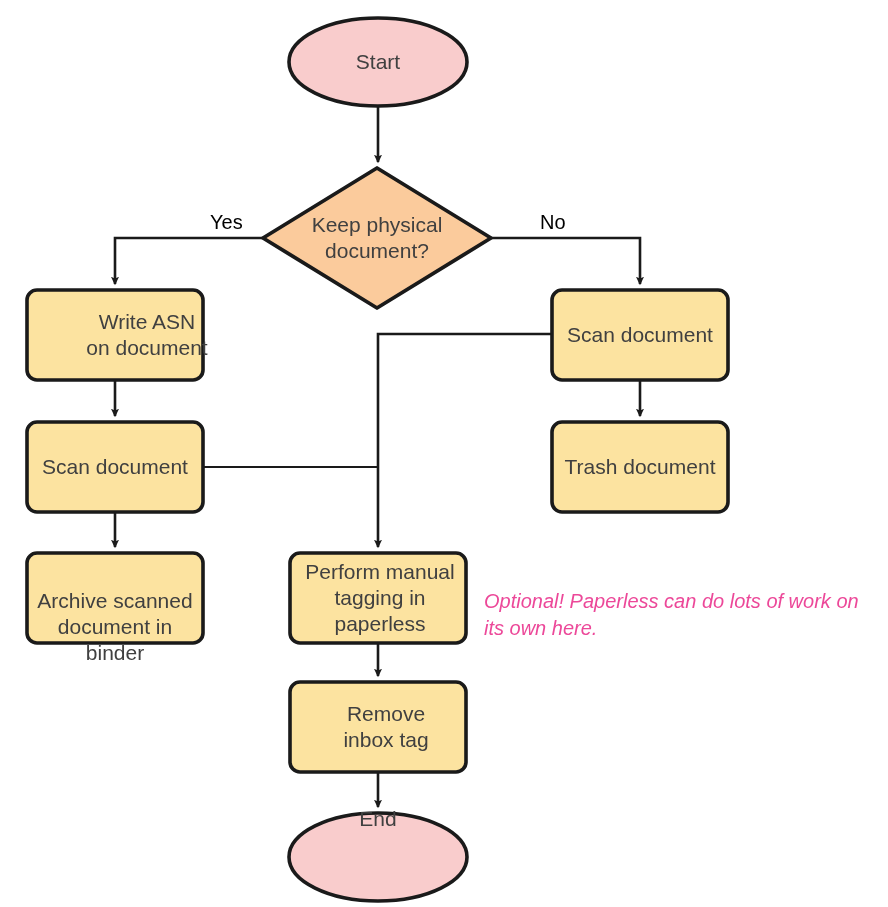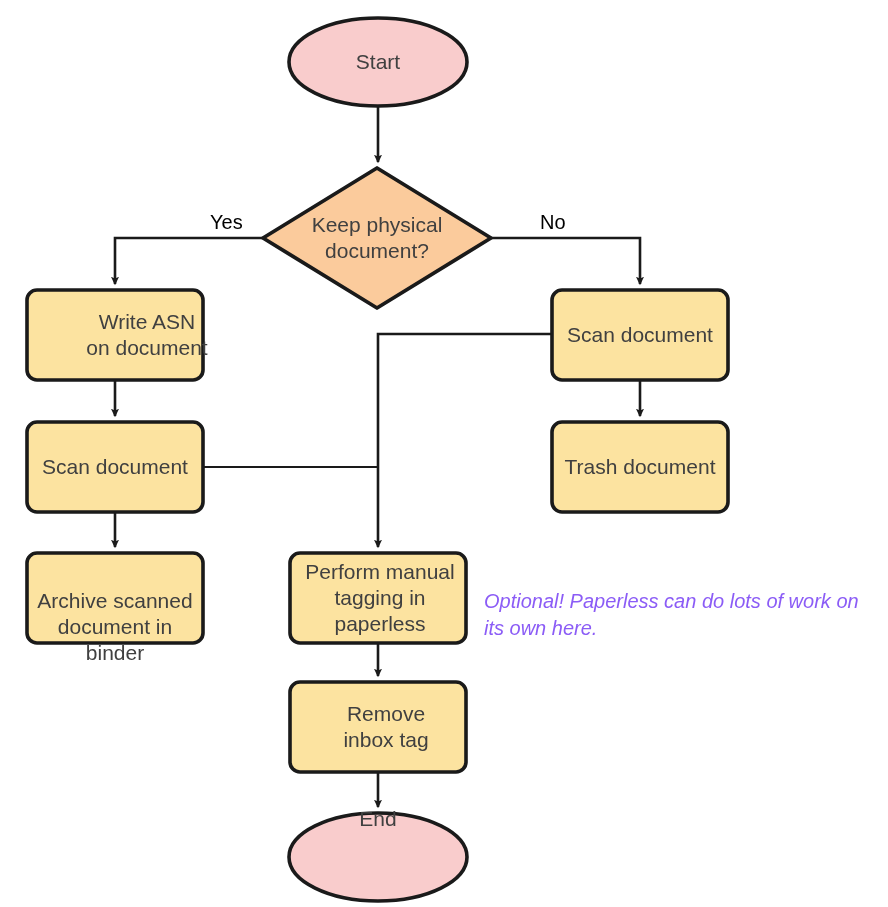--- a/index.html
+++ b/index.html
@@ -40,21 +40,21 @@
   .edge-label {
     position: absolute;
     color: #000000;
     font-family: "Liberation Sans", sans-serif;
     font-size: 20px;
     line-height: 24px;
     white-space: pre;
   }
   .annotation {
     position: absolute;
-    color: #8b5cf6;
+    color: #ec4899;
     font-family: "Liberation Sans", sans-serif;
     font-style: italic;
     font-size: 20px;
     line-height: 27px;
     white-space: pre-line;
   }
 </style>
 </head>
 <body>
 

